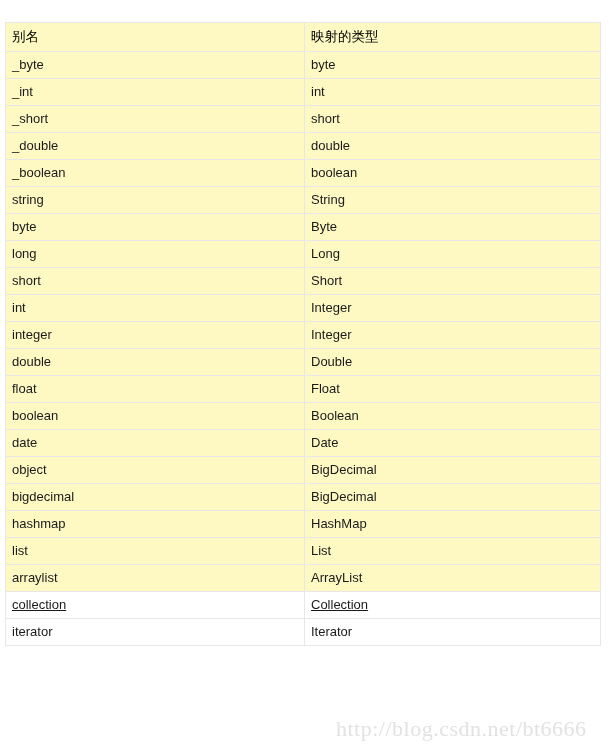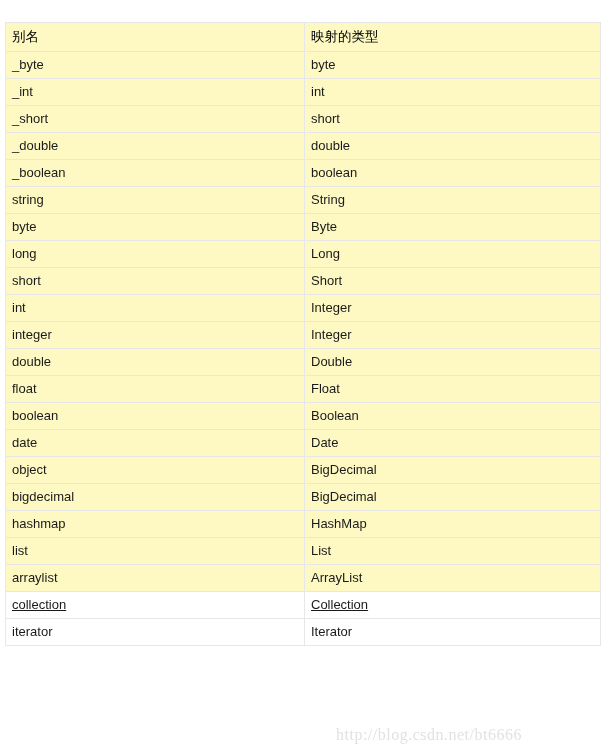--- a/index.html
+++ b/index.html
@@ -23,28 +23,27 @@
     width: 609px;
     height: 755px;
   }
 
   
   .watermark {
     position: absolute;
     left: 336px;
     top: 716px;
     font-family: "Liberation Serif", "DejaVu Serif", serif;
-    font-size: 16px;
+    font-size: 22px;
     letter-spacing: 0.5px;
     color: #e2e2e2;
     white-space: nowrap;
     z-index: 5;
     pointer-events: none;
     user-select: none;
-    margin-top: 10px;
   }
 
   .alias-table {
     position: absolute;
     left: 5px;
     top: 22px;
     width: 595px;
     border-collapse: collapse;
     table-layout: fixed;
     z-index: 2;

